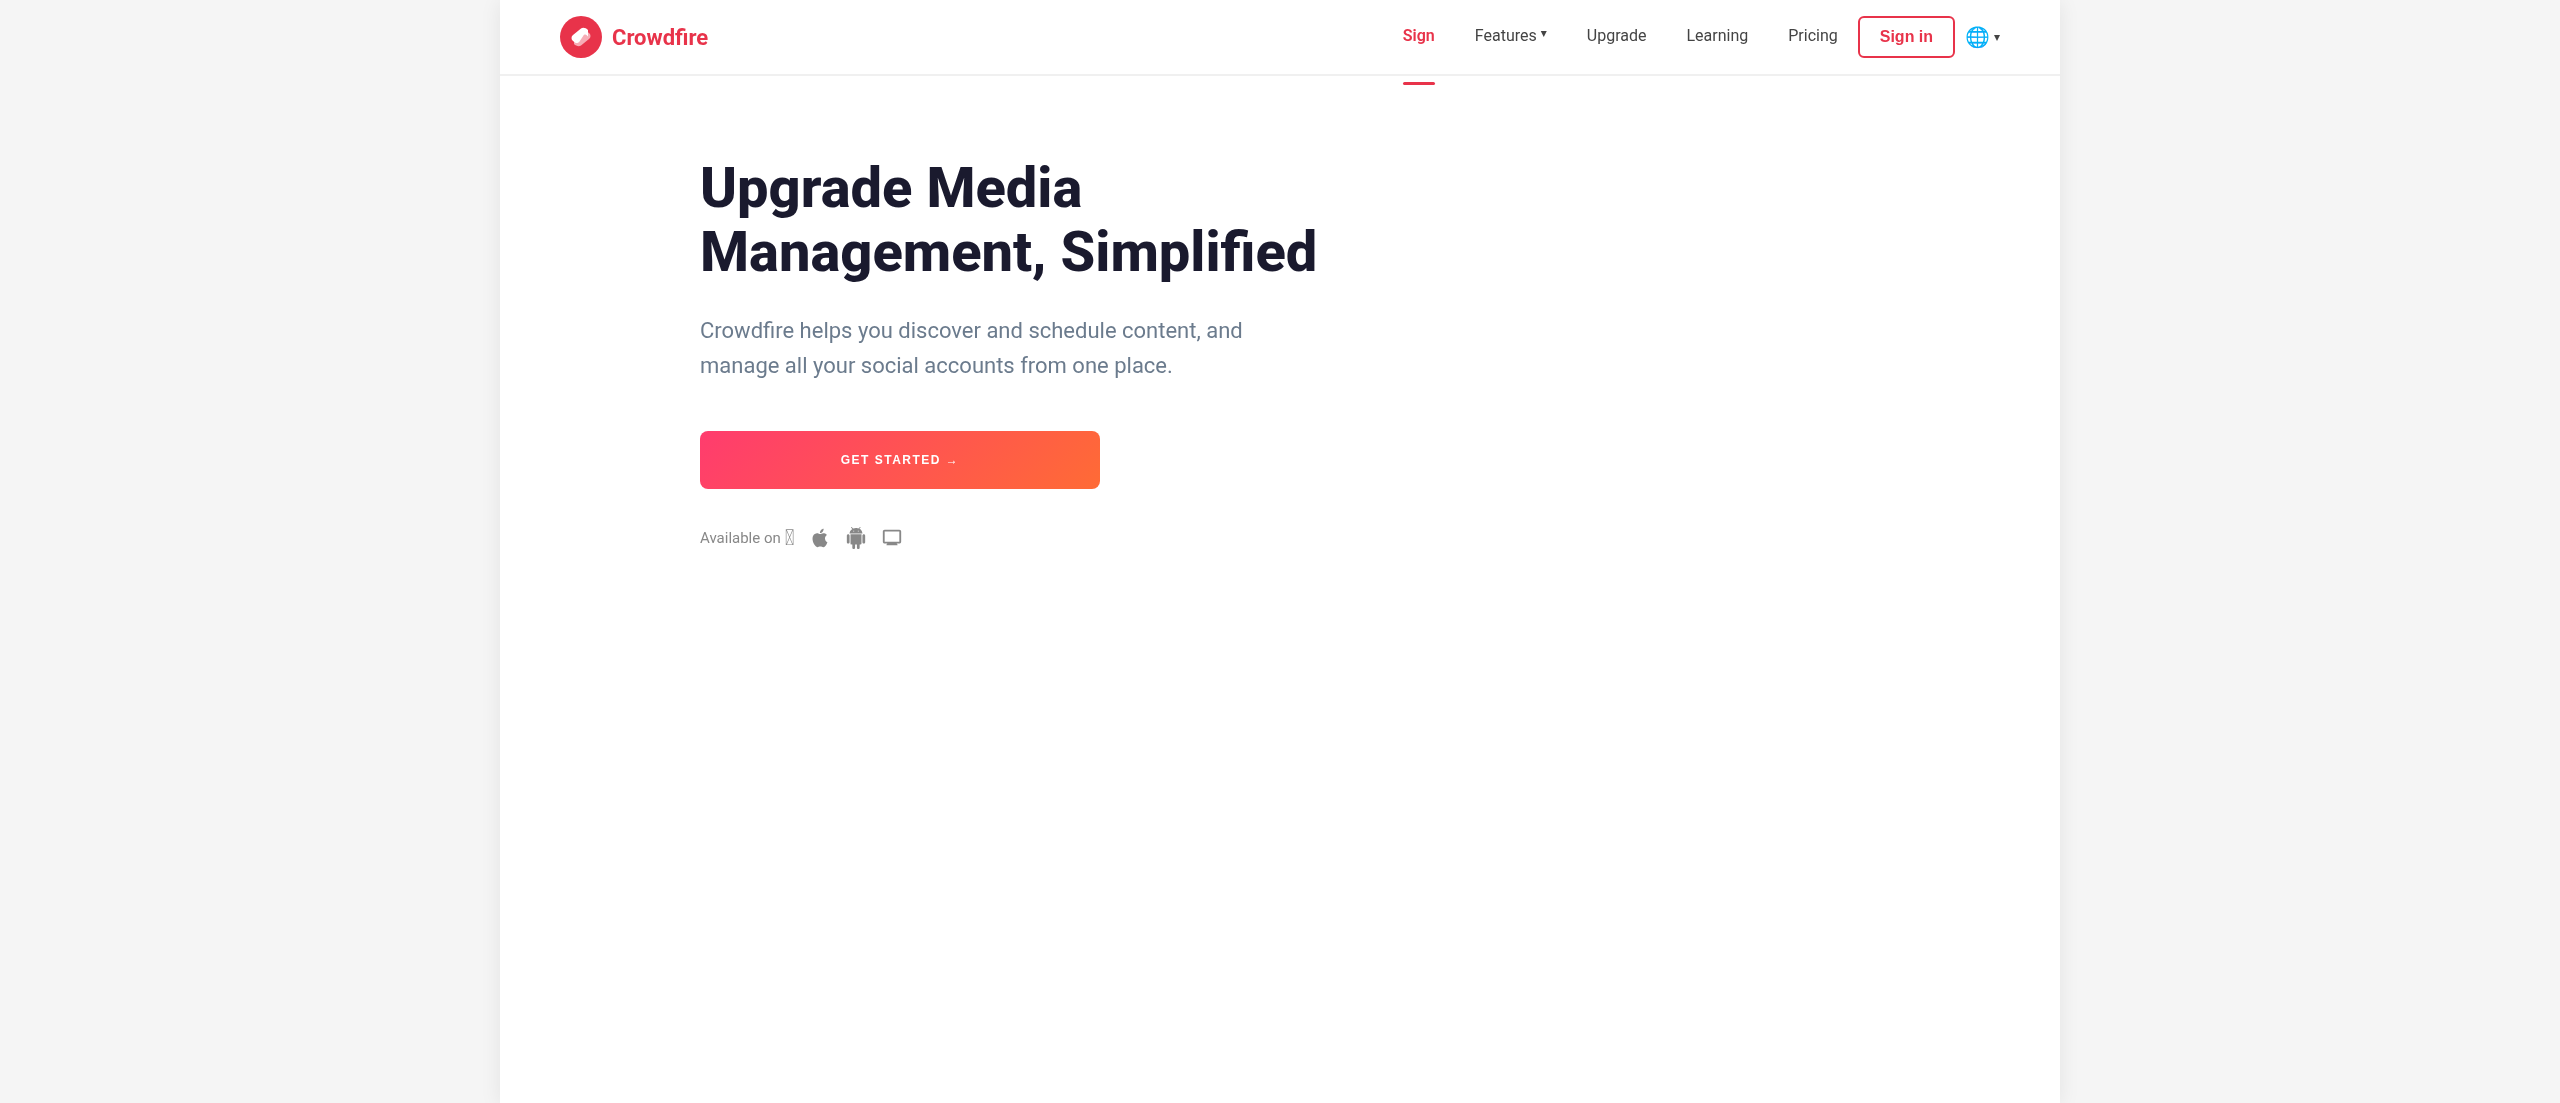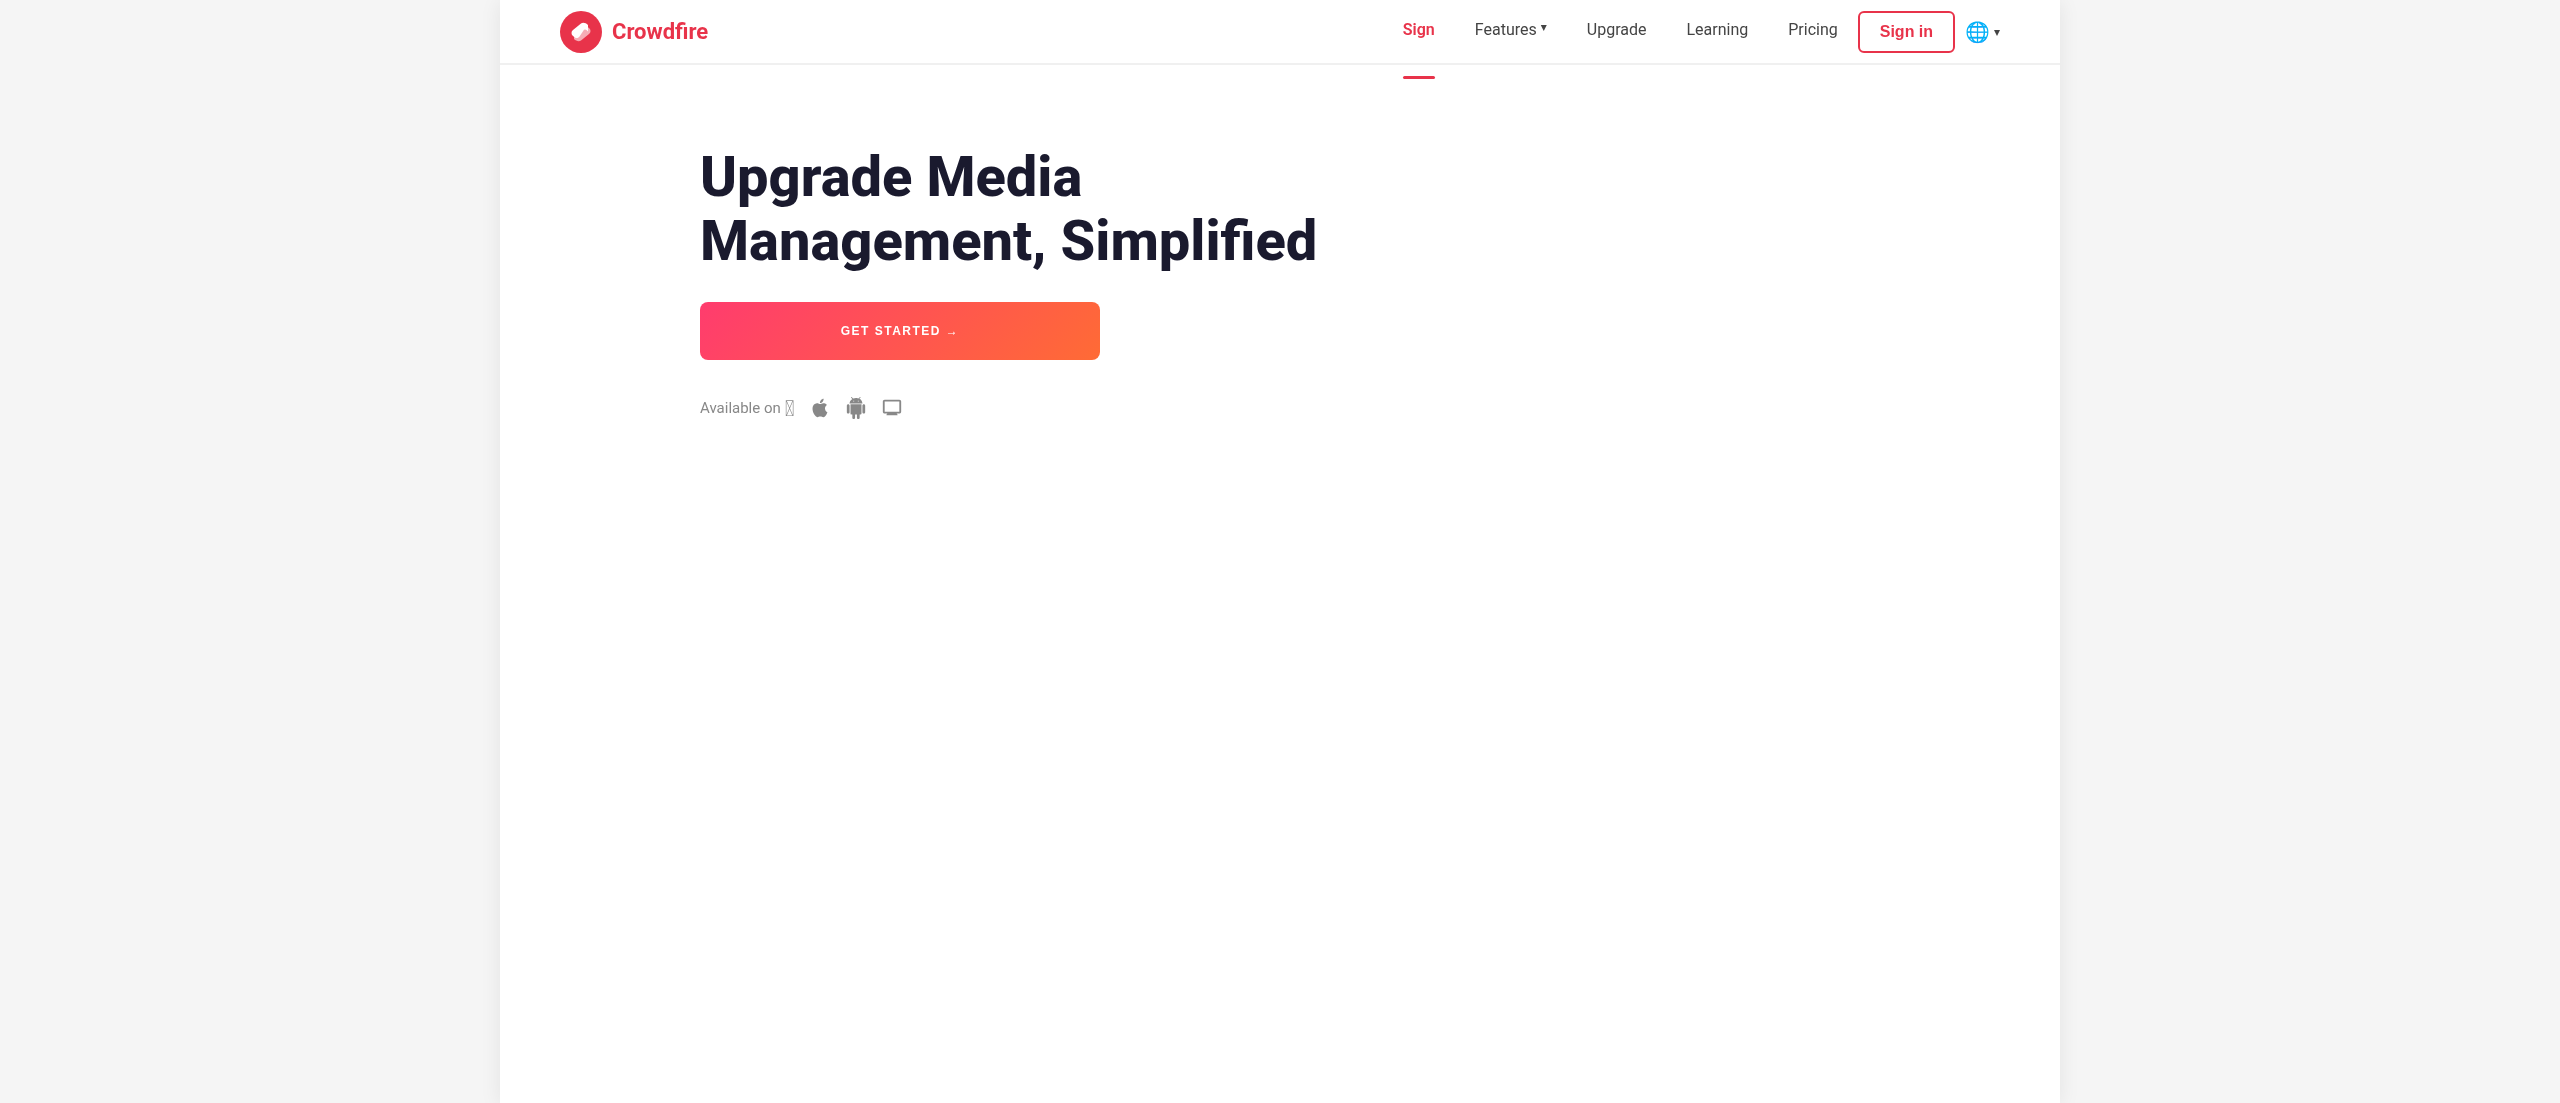--- a/index.html
+++ b/index.html
@@ -20,21 +20,21 @@
       background: #ffffff;
       box-shadow: 0 2px 20px rgba(0,0,0,0.08);
       min-height: 100vh;
     }
 
     
     header {
       display: flex;
       align-items: center;
       padding: 0 60px;
-      height: 65px;
+      height: 76px;
       border-bottom: 2px solid #f0f0f0;
       position: relative;
     }
 
     .logo-area {
       display: flex;
       align-items: center;
       gap: 10px;
       margin-right: auto;
       text-decoration: none;
@@ -225,20 +225,26 @@
     <div class="globe-btn">
       <span>🌐</span>
       <span class="chevron-down">▾</span>
     </div>
   </header>
 
   <main>
     <div class="hero">
       <h1 class="hero-title">Upgrade Media Management, Simplified</h1>
 
+      <p class="hero-subtitle">
+        <span>Crowdfire helps you discover and schedule content, and</span>
+        <span class="highlight"> </span>
+        <br>
+        <span>manage all your social accounts from one place.</span>
+      </p>
 
       <button class="cta-button">GET STARTED →</button>
 
       <div class="available-on">
         <span class="available-label">Available on</span>
         <div class="platform-icons">
           <span class="platform-icon"></span>
 
           <svg width="22" height="22" viewBox="0 0 24 24" fill="#888">
             <path d="M18.71 19.5c-.83 1.24-1.71 2.45-3.05 2.47-1.34.03-1.77-.79-3.29-.79-1.53 0-2 .77-3.27.82-1.31.05-2.3-1.32-3.14-2.53C4.25 17 2.94 12.45 4.7 9.39c.87-1.52 2.43-2.48 4.12-2.51 1.28-.02 2.5.87 3.29.87.78 0 2.26-1.07 3.8-.91.65.03 2.47.26 3.64 1.98-.09.06-2.17 1.28-2.15 3.81.03 3.02 2.65 4.03 2.68 4.04-.03.07-.42 1.44-1.38 2.83M13 3.5c.73-.83 1.94-1.46 2.94-1.5.13 1.17-.34 2.35-1.04 3.19-.69.85-1.83 1.51-2.95 1.42-.15-1.15.41-2.35 1.05-3.11z"></path>

